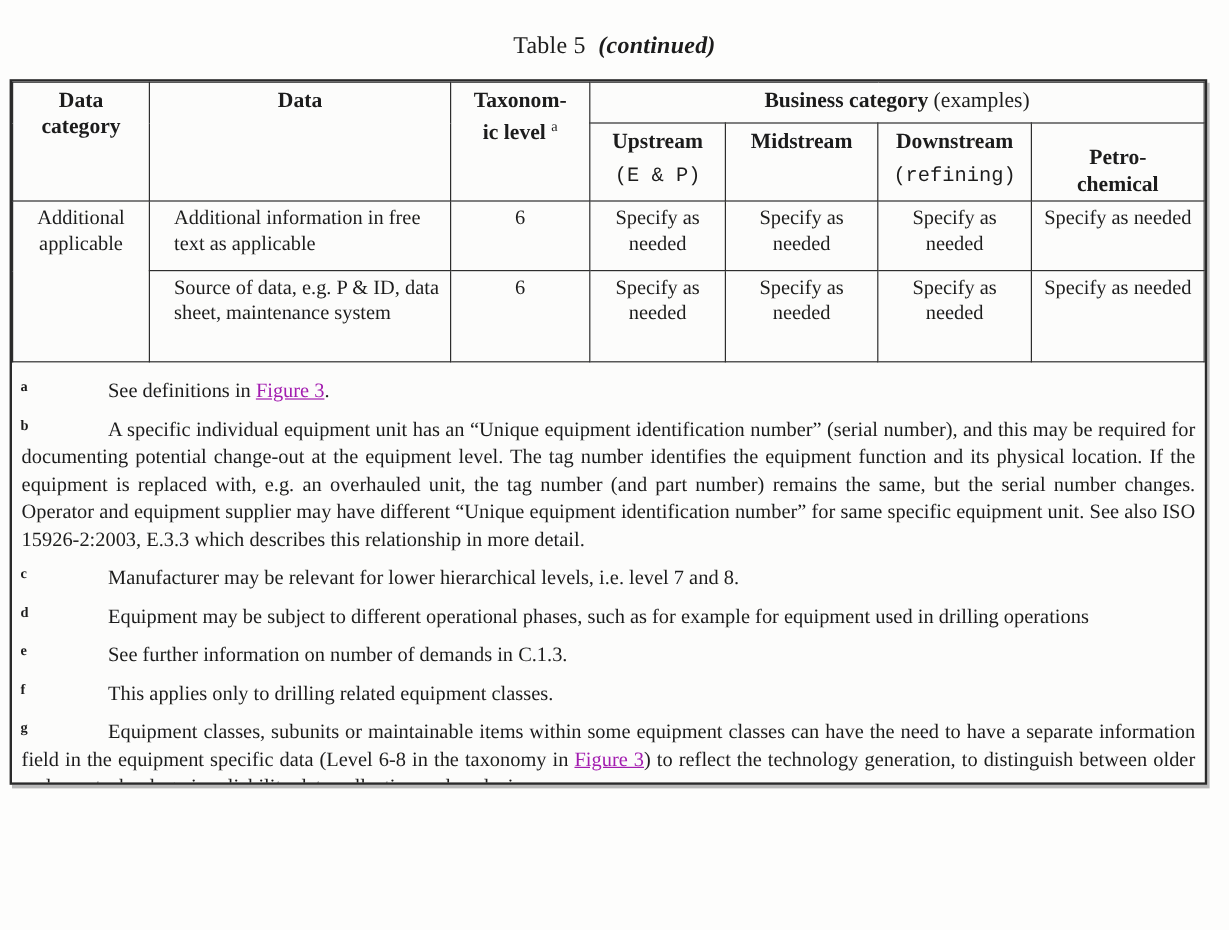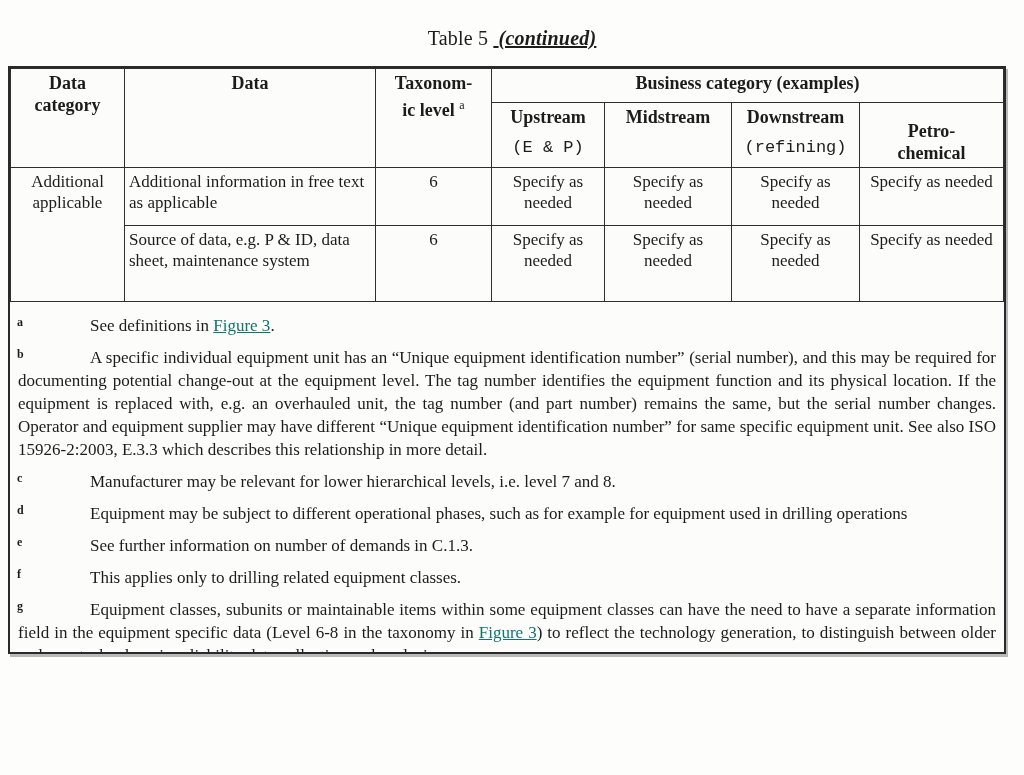--- a/index.html
+++ b/index.html
@@ -11,21 +11,21 @@
     position:relative;
     overflow:hidden;
   }
   .title {
     text-align:center;
     padding-top:27px;
     font-size:20px;
     letter-spacing:0.2px;
   }
   .title .t-bold { font-weight:400; }
-  .title .t-it { font-weight:600; font-style:italic;text-decoration:underline; }
+  .title .t-it { font-weight:600; font-style:italic; }
 
   .frame {
     position:absolute;
     left:8px; top:66px;
     width:998px; height:588px;
     border:2.5px solid #2a2a2a;
     background:#fcfcfb;
     box-shadow:2px 3px 0 0 #b9b9b9;
     overflow:hidden;
   }
@@ -33,22 +33,22 @@
   table { width:100%; border-collapse:collapse; table-layout:fixed; }
   th, td {
     border:1.6px solid #2e2e2e;
     vertical-align:top;
     padding:3px 5px;
     font-size:17px;
     line-height:21px;
     text-align:center;
   }
   th { font-size:18px; line-height:22px; font-weight:700; }
-  th .normal { font-weight:700; }
-  td.left { text-align:left; padding-left:4px; padding-right:8px; }
+  th .normal { font-weight:400; }
+  td.left { text-align:left; padding-left:20px; padding-right:8px; }
   .subhead-paren { font-weight:400; margin-top:9px; font-size:17px;font-family:Liberation Mono, monospace; }
   .petro-block { margin-top:14px; }
   tr.hdr1 { height:34px; }
   tr.hdr2 { height:60px; }
   tr.body1 { height:58px; }
   tr.body2 { height:76px; }
 
   .fn-area { padding:3px 8px 0 8px; }
   .fn {
     position:relative;
@@ -58,21 +58,21 @@
     text-align:justify;
   }
   .fn-marker {
     position:absolute;
     left:-1px; top:-3px;
     font-size:12px;
     font-weight:700;
   }
   .fn-body { display:block; text-indent:72px; }
   .link {
-    color:#0f766e;
+    color:#a21caf;
     text-decoration:underline;
     cursor:pointer;
   }
   .final-note { margin-top:12px; font-size:17px; line-height:23px; }
 </style>
 </head>
 <body>
 
 <div class="title">
   <span class="t-bold">Table 5</span>

